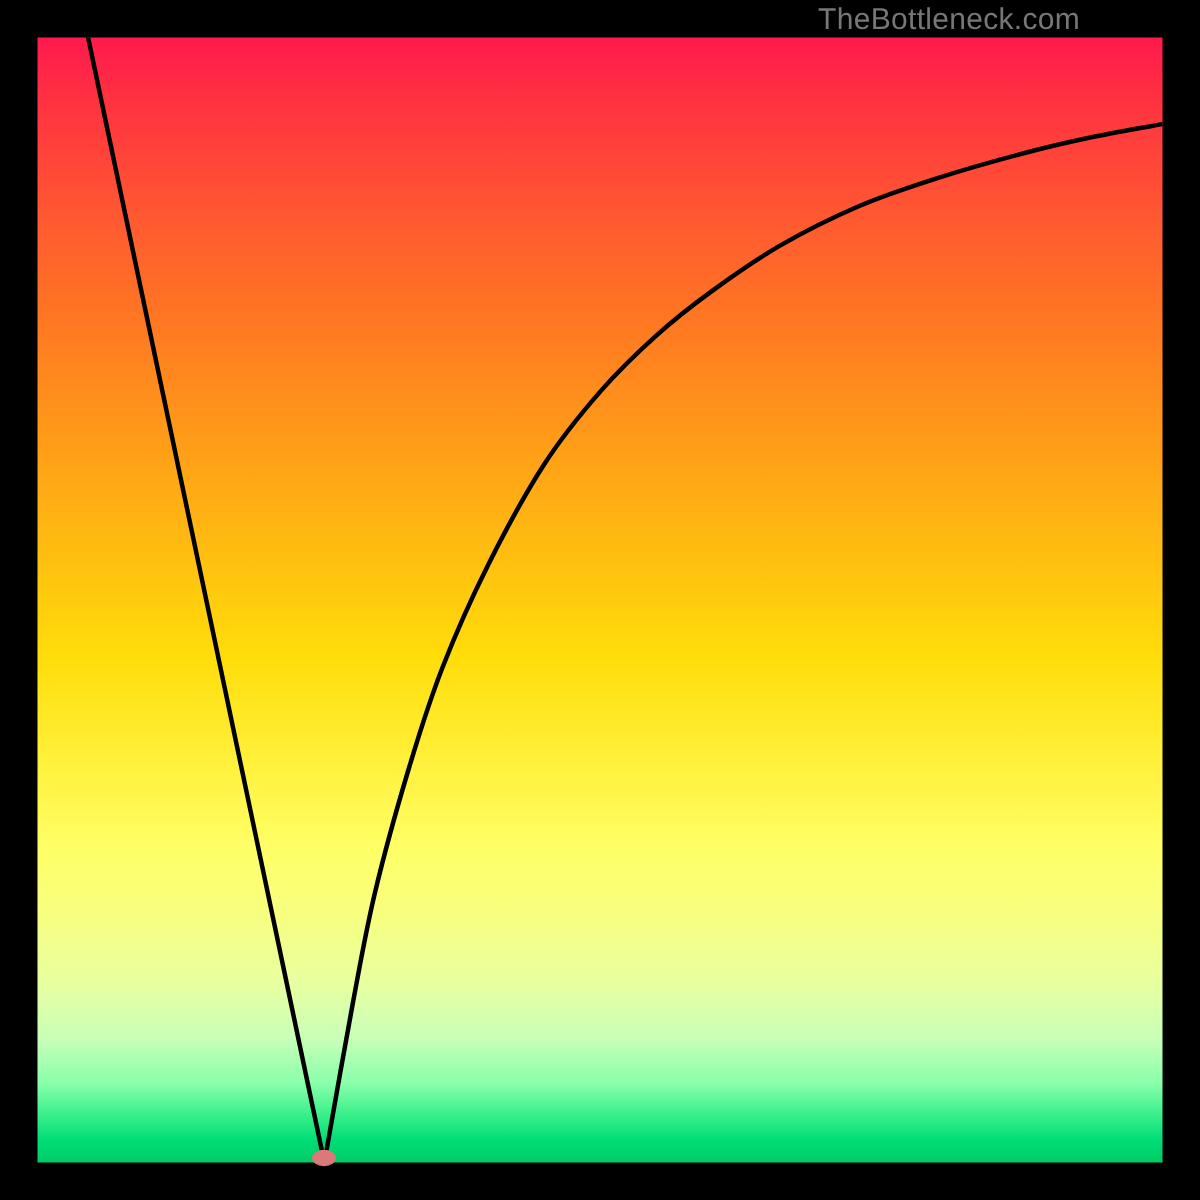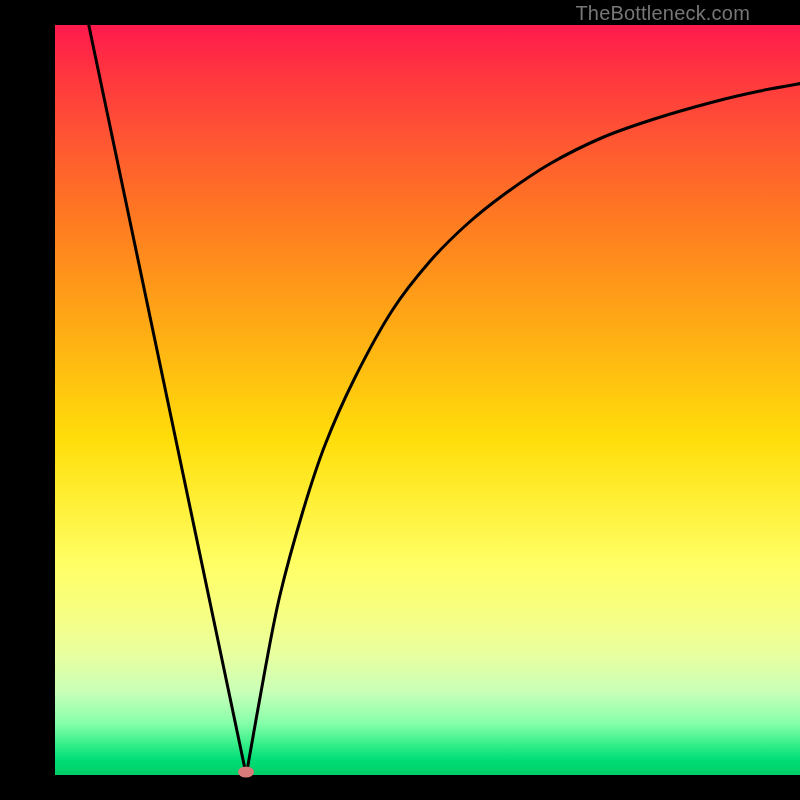--- a/index.html
+++ b/index.html
@@ -9,21 +9,20 @@
     height: 800px;
     overflow: hidden;
     background: #000;
     font-family: Arial, Helvetica, sans-serif;
   }
   .chart-container {
     position: relative;
     width: 748px;
     height: 800px;
     background: #000;
-    margin-left: 30px;
   }
   .plot-area {
     position: absolute;
     left: 25px;
     top: 25px;
     width: 750px;
     height: 750px;
     background: linear-gradient(to bottom,
       #ff1a4d 0%,
       #ff3340 6%,

